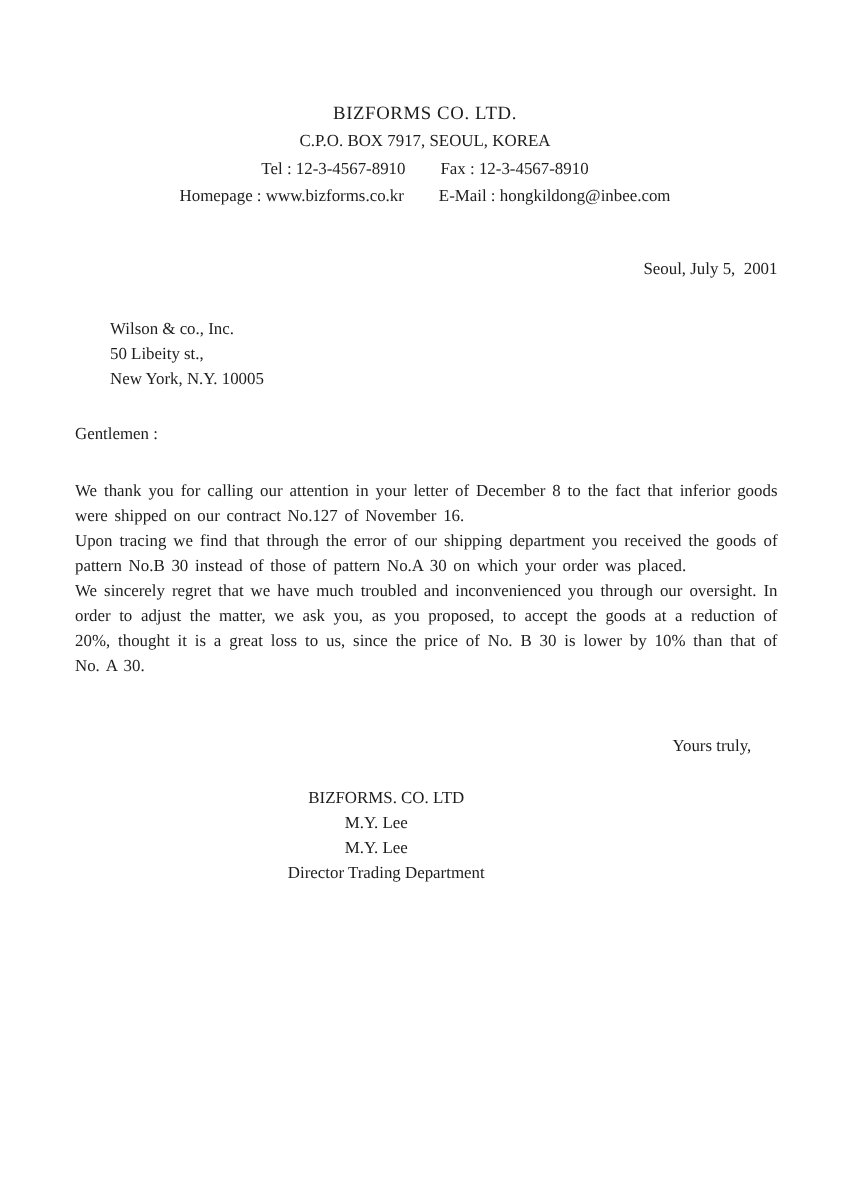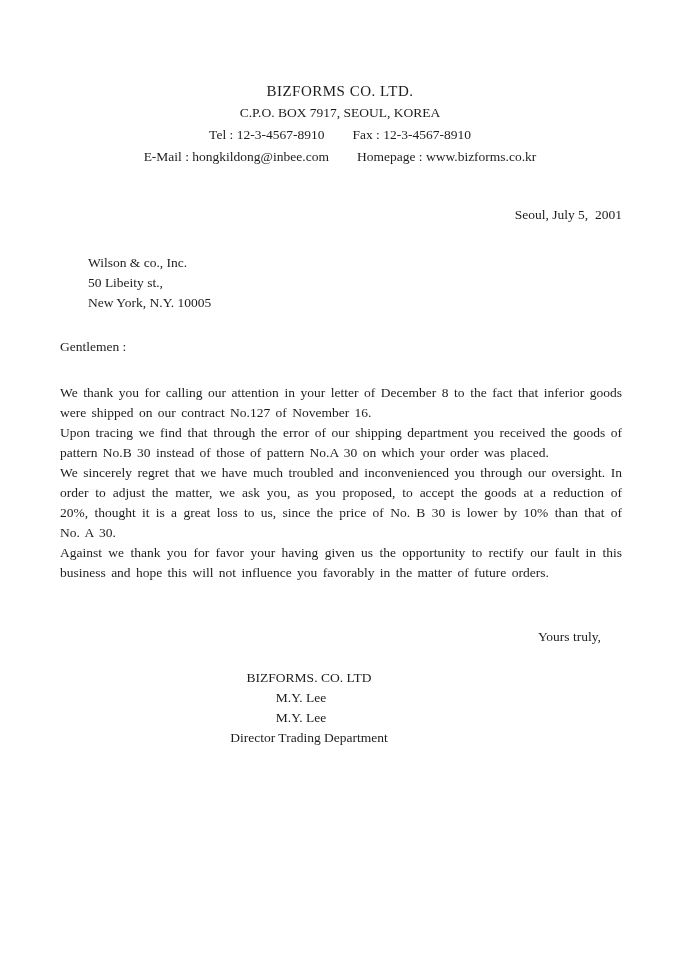--- a/index.html
+++ b/index.html
@@ -87,40 +87,39 @@
 <div class="page">
 
   <div class="letterhead">
     <div class="line company-name">BIZFORMS CO. LTD.</div>
     <div class="line">C.P.O. BOX 7917, SEOUL, KOREA</div>
     <div class="lh-row">
       <span>Tel : 12-3-4567-8910</span>
       <span>Fax : 12-3-4567-8910</span>
     </div>
     <div class="lh-row">
+      <span>Homepage : www.bizforms.co.kr</span>
       <span>E-Mail : hongkildong@inbee.com</span>
-      <span>Homepage : www.bizforms.co.kr</span>
     </div>
   </div>
 
   <div class="date-row">Seoul, July 5,  2001</div>
 
   <div class="recipient">
     <div class="line">Wilson &amp; co., Inc.</div>
     <div class="line">50 Libeity st.,</div>
     <div class="line">New York, N.Y. 10005</div>
   </div>
 
   <div class="salutation">Gentlemen :</div>
 
   <div class="letter-body">
     <p>We thank you for calling our attention in your letter of  December 8 to the fact that inferior goods were shipped on our contract  No.127 of  November 16.</p>
     <p>Upon tracing  we find that through the error of our shipping department  you received the goods of pattern  No.B 30 instead of those of pattern  No.A 30 on which your order was placed.</p>
     <p>We sincerely regret that we have much troubled and inconvenienced you through our oversight.  In order to adjust the matter,  we ask you,  as you proposed,  to accept the goods at a reduction of  20%,  thought it is a great loss to us, since the price of  No. B 30 is lower by 10% than that of No. A 30.</p>
-    <p>Against we thank you for favor your having given us the opportunity to rectify our fault in this business and hope this will not influence you favorably in the matter of future orders.</p>
   </div>
 
   <div class="closing">Yours truly,</div>
 
   <div class="signature">
     <div class="line">BIZFORMS. CO. LTD</div>
     <div class="line indent">M.Y. Lee</div>
     <div class="line indent">M.Y. Lee</div>
     <div class="line">Director Trading Department</div>
   </div>

